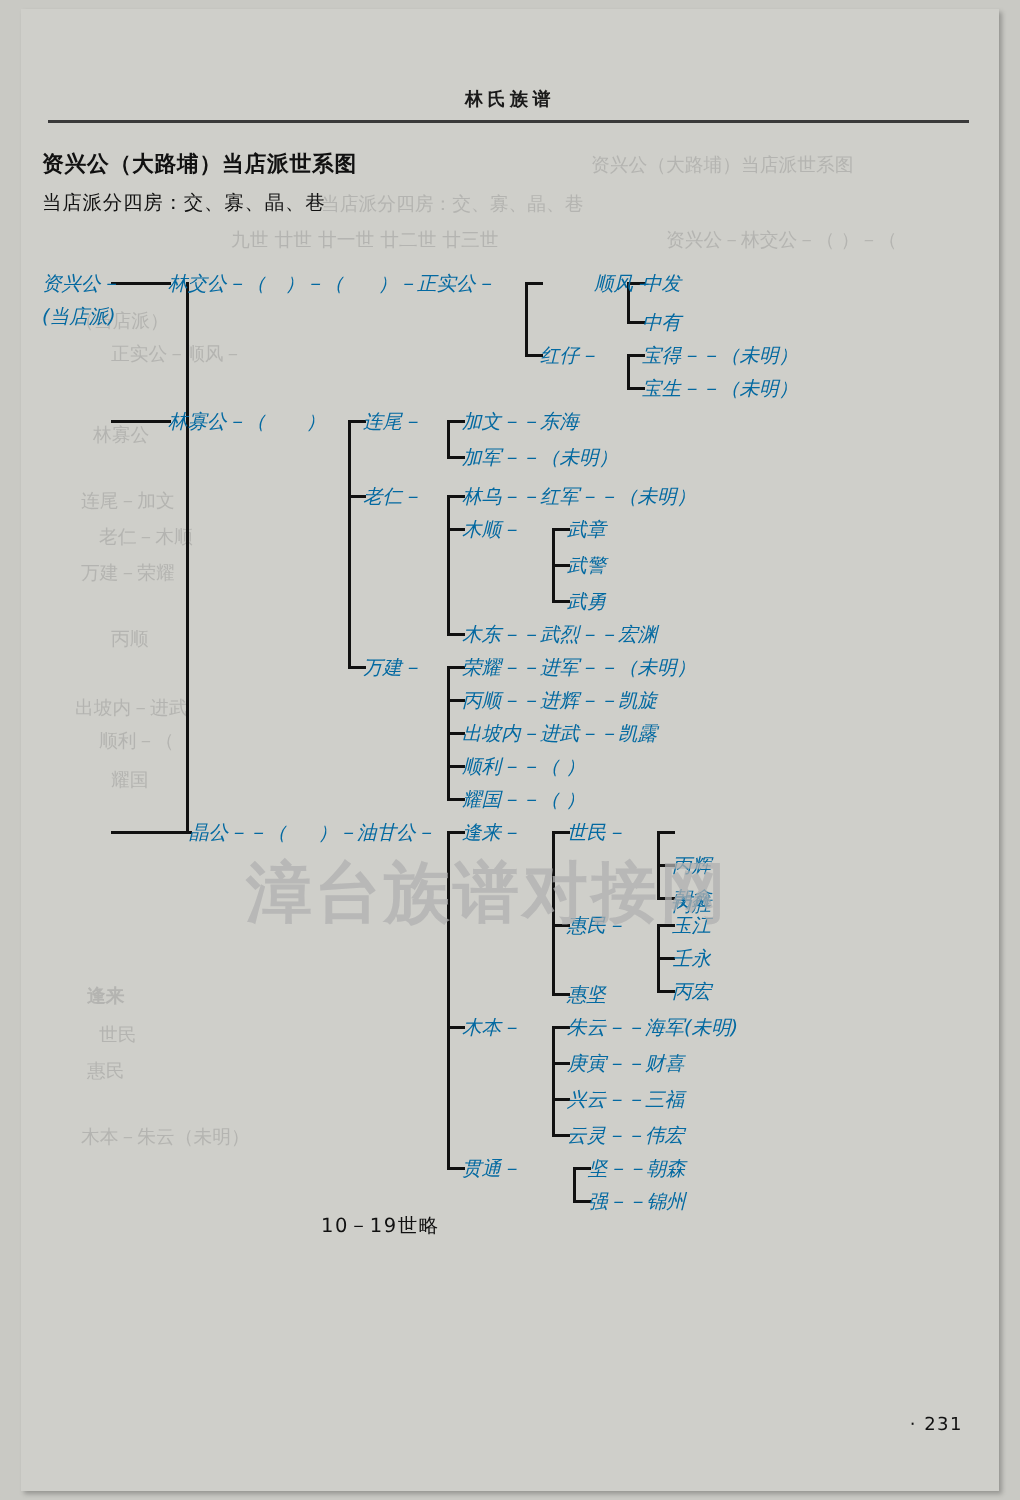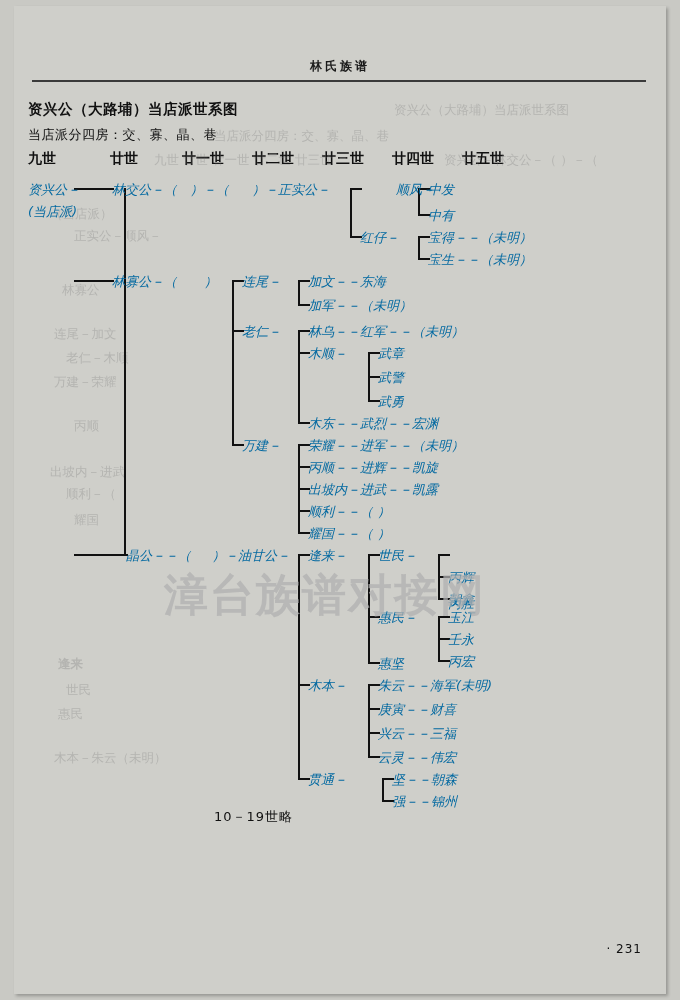--- a/index.html
+++ b/index.html
@@ -146,29 +146,20 @@
 
 <div class="page">
   <div class="paper">
 
     <div class="header-title">林氏族谱</div>
     <div class="header-rule"></div>
 
     <div class="title-main">资兴公（大路埔）当店派世系图</div>
     <div class="title-sub">当店派分四房：交、寡、晶、巷</div>
 
-    <div class="gen-row" id="gen-row">
-        <div class="gen" style="left: 14px;">九世</div>
-        <div class="gen" style="left: 96px;">廿世</div>
-        <div class="gen" style="left: 168px;">廿一世</div>
-        <div class="gen" style="left: 238px;">廿二世</div>
-        <div class="gen" style="left: 308px;">廿三世</div>
-        <div class="gen" style="left: 378px;">廿四世</div>
-        <div class="gen" style="left: 448px;">廿五世</div>
-      </div>
 
     <div id="ghost-layer">
         <div class="ghost" style="left: 380px; top: 96px;">资兴公（大路埔）当店派世系图</div>
         <div class="ghost" style="left: 200px; top: 122px;">当店派分四房：交、寡、晶、巷</div>
         <div class="ghost" style="left: 140px; top: 146px;">九世    廿世    廿一世   廿二世   廿三世</div>
         <div class="ghost" style="left: 430px; top: 146px;">资兴公－林交公－（    ）－（</div>
         <div class="ghost" style="left: 36px; top: 200px;">（当店派）</div>
         <div class="ghost" style="left: 60px; top: 222px;">正实公－顺风－</div>
         <div class="ghost" style="left: 48px; top: 276px;">林寡公</div>
         <div class="ghost" style="left: 40px; top: 320px;">连尾－加文</div>

